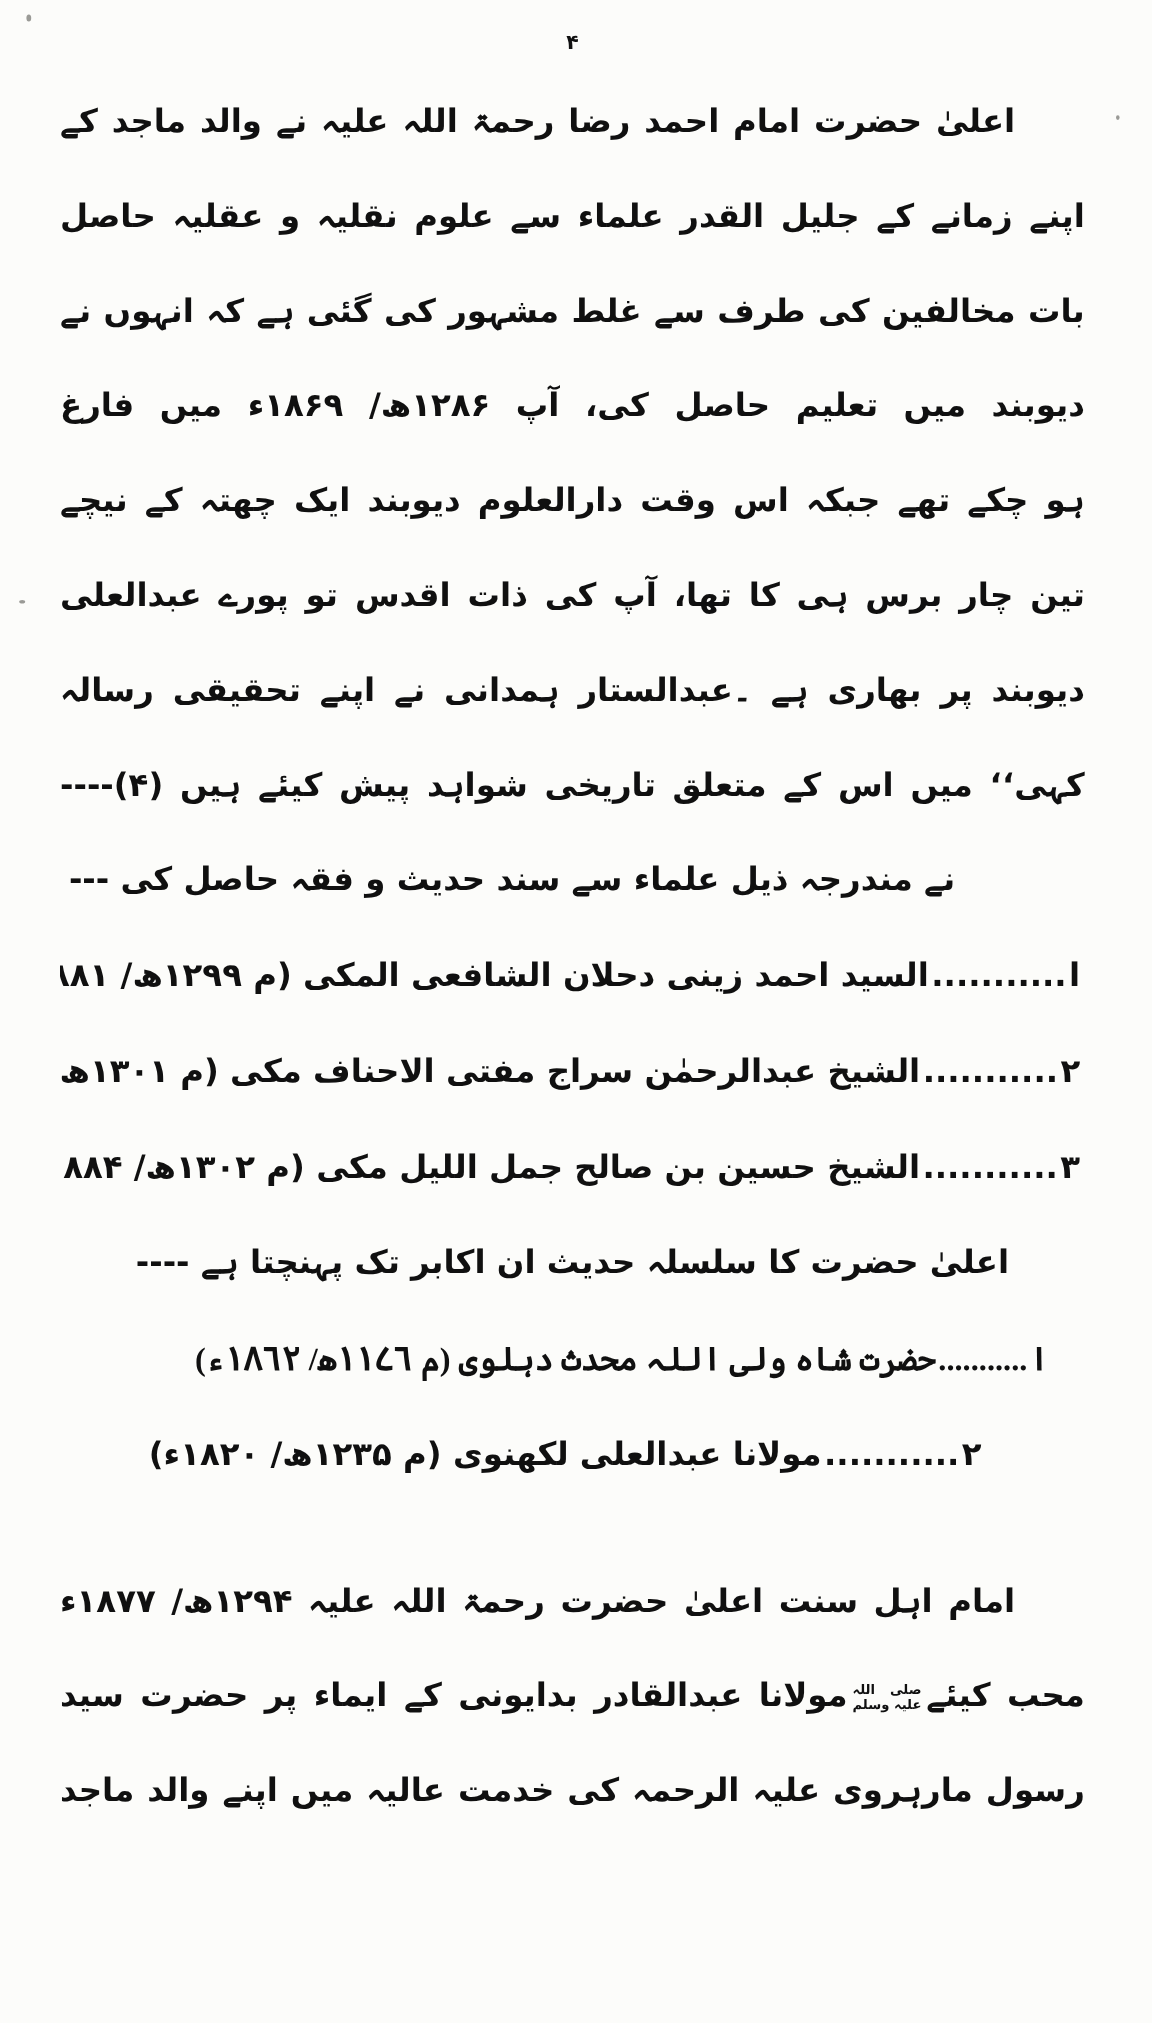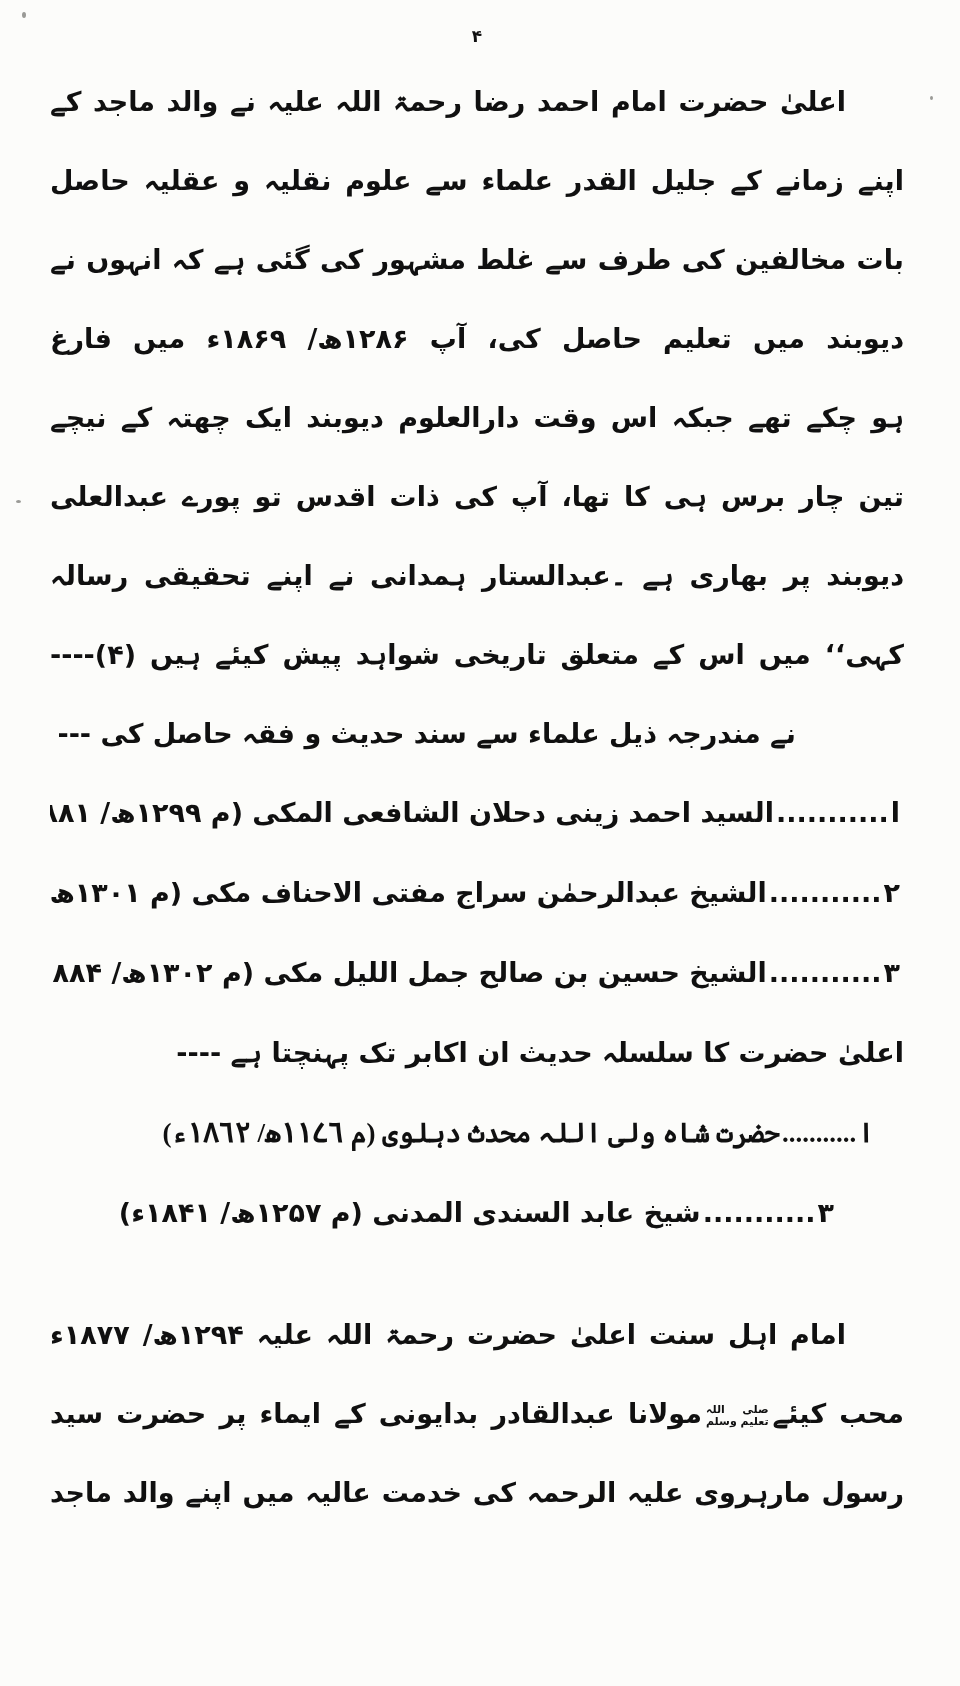--- a/index.html
+++ b/index.html
@@ -42,21 +42,21 @@
     white-space:nowrap;
   }
   .list-item .dots { letter-spacing:2px; margin:0 2px; }
   .pr-a { padding-right:4px; }
   .pr-b { padding-right:30px;font-family:Liberation Serif, serif; }
   .pr-c { padding-right:86px; }
   .pr-d { padding-right:70px; }
   .heading-line {
     font-size:27px;
     height:80px; line-height:80px;
-    text-align:right;
+    text-align:center;
     overflow:hidden;
     white-space:nowrap;
   }
   .para-2 { margin-top:42px; }
   .salawat {
     display:inline-block;
     vertical-align:middle;
     font-size:11px; line-height:12px;
     text-align:center;
     margin:16px 4px;
@@ -102,26 +102,26 @@
       <span>۳</span><span class="dots">...........</span><span>الشیخ حسین بن صالح جمل اللیل مکی (م ۱۳۰۲ھ/ ۱۸۸۴ء) (۵)</span>
     </div>
   </div>
 
   <div class="heading-line">اعلیٰ حضرت کا سلسلہ حدیث ان اکابر تک پہنچتا ہے ----</div>
 
   <div class="list">
     <div class="list-item pr-b">
       <span>ا</span><span class="dots">...........</span><span>حضرت شاہ ولی اللہ محدث دہلوی (م ۱۱۷۶ھ/ ۱۸۶۲ء)</span>
     </div>
-    <div class="list-item pr-d">
-      <span>۳</span><span class="dots">...........</span><span>شیخ عابد السندی المدنی (م ۱۲۵۷ھ/ ۱۸۴۱ء)</span>
+    <div class="list-item pr-c">
+      <span>۲</span><span class="dots">...........</span><span>مولانا عبدالعلی لکھنوی (م ۱۲۳۵ھ/ ۱۸۲۰ء)</span>
     </div>
   </div>
 
   <div class="para para-2">
     <div class="line indent">امام اہل سنت اعلیٰ حضرت رحمۃ اللہ علیہ ۱۲۹۴ھ/ ۱۸۷۷ء میں</div>
     <div class="line">
-      <span>محب کیئے</span><span class="salawat"><span>صلی اللہ</span><span>تعلیم وسلم</span></span><span>مولانا عبدالقادر بدایونی کے ایماء پر حضرت سید شاہ آل</span>
+      <span>محب کیئے</span><span class="salawat"><span>صلی اللہ</span><span>علیہ وسلم</span></span><span>مولانا عبدالقادر بدایونی کے ایماء پر حضرت سید شاہ آل</span>
     </div>
     <div class="line">رسول مارہروی علیہ الرحمہ کی خدمت عالیہ میں اپنے والد ماجد کے ساتھ</div>
   </div>
 
 </div>
 
 </body></html>

